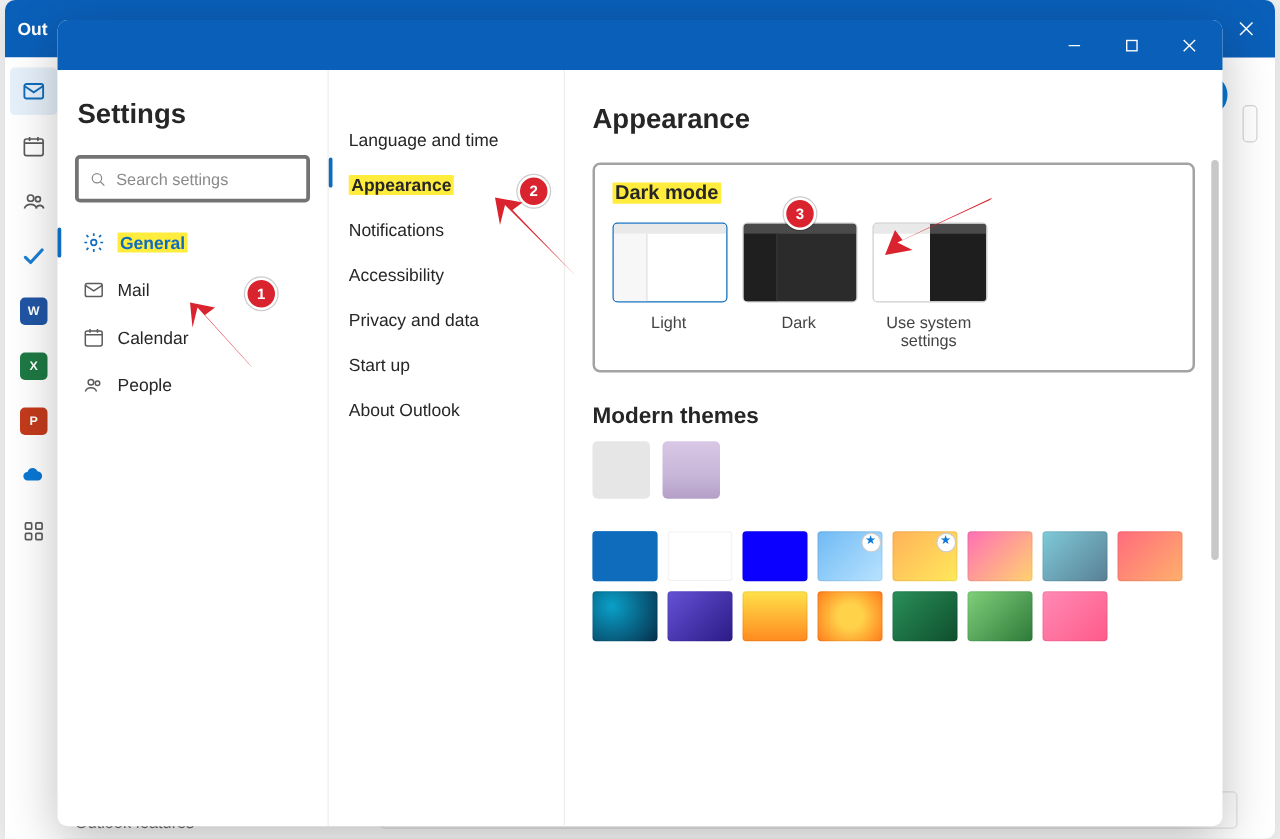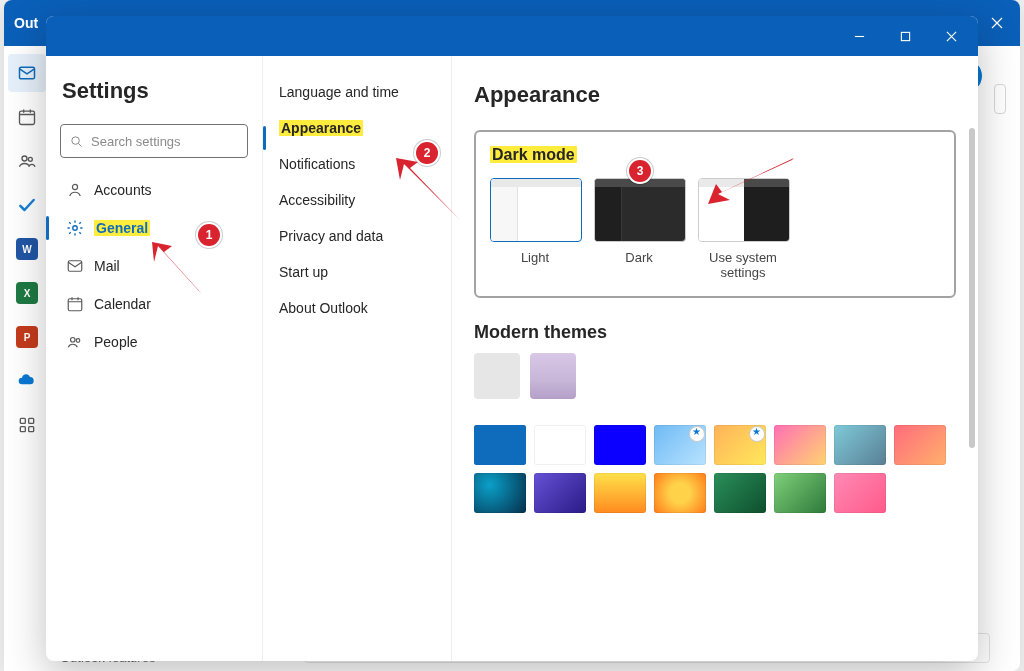--- a/index.html
+++ b/index.html
@@ -31,30 +31,30 @@
   .bigO{position:absolute;right:38px;top:59px;width:24px;height:24px;border:5px solid #0a78d4;border-radius:50%;border-left-color:transparent;transform:rotate(-45deg)}
   
   .dialog{position:absolute;left:46px;top:16px;width:932px;height:645px;background:#fff;border-radius:8px;box-shadow:0 12px 40px var(--shadow)}
   .dlg-title{height:40px;background:var(--title-blue);border-radius:8px 8px 0 0;display:flex;align-items:center;justify-content:flex-end;padding-right:4px}
   .dlg-title .winctl{width:46px;height:40px;display:flex;align-items:center;justify-content:center}
   .dlg-title svg{width:11px;height:11px;stroke:#fff;stroke-width:1.2;fill:none}
   .dlg-body{position:absolute;top:40px;left:0;right:0;bottom:0;display:flex}
   
   .col1{width:216px;padding:18px 14px 0 14px;box-sizing:border-box}
   .h1{font-size:22px;font-weight:600;margin:4px 0 20px 2px}
-  .search{height:32px;border:1px solid #737373;border-radius:4px;display:flex;align-items:center;padding:0 8px;color:#8a8a8a;font-size:13px;margin-bottom:14px}
+  .search{height:32px;border:3px solid #737373;border-radius:4px;display:flex;align-items:center;padding:0 8px;color:#8a8a8a;font-size:13px;margin-bottom:14px}
   .search svg{width:15px;height:15px;margin-right:7px;stroke:#8a8a8a;fill:none;stroke-width:1.6}
   .navitem{height:36px;display:flex;align-items:center;border-radius:4px;font-size:14px;color:var(--txt);position:relative;padding-left:6px;margin-bottom:2px}
   .navitem svg{width:18px;height:18px;margin-right:10px}
   .navitem.sel{font-weight:600;color:var(--blue)}
   .navitem.sel::before{content:"";position:absolute;left:-14px;top:6px;bottom:6px;width:3px;background:var(--blue);border-radius:3px}
   .hl{background:var(--hl);padding:0 2px;border-radius:1px}
   
   .col2{width:188px;border-left:1px solid #eee;padding-top:28px}
-  .subitem{height:36px;display:flex;align-items:flex-start;padding-left:16px;font-size:14px;color:var(--txt);position:relative}
+  .subitem{height:36px;display:flex;align-items:flex-end;padding-left:16px;font-size:14px;color:var(--txt);position:relative}
   .subitem.sel{font-weight:600}
   .subitem.sel::before{content:"";position:absolute;left:0;top:6px;bottom:6px;width:3px;background:var(--blue);border-radius:3px}
   
   .col3{flex:1;border-left:1px solid #eee;padding:26px 22px 0 22px;position:relative;overflow:hidden}
   .panel-scroll{position:absolute;right:3px;top:72px;width:6px;height:320px;background:#c8c8c8;border-radius:3px}
   .h2{font-size:22px;font-weight:600;margin:0 0 22px 0}
   .callout{border:2px solid #a3a3a3;border-radius:6px;padding:14px 14px 16px 14px;margin-bottom:24px}
   .h3{font-size:16px;font-weight:600;margin:0 0 14px 0}
   .modes{display:flex;gap:14px}
   .modecard{width:90px;text-align:center;font-size:13px;color:#444}
@@ -183,27 +183,20 @@
     <div class="col1">
       <div class="h1">Settings</div>
       <div class="search">
         <svg viewBox="0 0 24 24">
             <circle cx="10.5" cy="10.5" r="6"></circle>
             <path d="M20 20l-5-5"></path>
           </svg>
         <span>Search settings</span>
       </div>
 
-      <div class="navitem">
-        <svg viewBox="0 0 24 24" fill="none" stroke="#5b5b5b" stroke-width="1.6">
-            <circle cx="12" cy="8" r="3.4"></circle>
-            <path d="M5 20c1.2-3.6 4.2-5 7-5s5.8 1.4 7 5"></path>
-          </svg>
-        <span>Accounts</span>
-      </div>
       <div class="navitem sel">
         <svg viewBox="0 0 24 24" fill="none" stroke="#0f6cbd" stroke-width="1.8">
             <circle cx="12" cy="12" r="3"></circle>
             <path d="M12 2v3M12 19v3M4.2 4.2l2.1 2.1M17.7 17.7l2.1 2.1M2 12h3M19 12h3M4.2 19.8l2.1-2.1M17.7 6.3l2.1-2.1"></path>
           </svg>
         <span class="hl">General</span>
       </div>
       <div class="navitem">
         <svg viewBox="0 0 24 24" fill="none" stroke="#5b5b5b" stroke-width="1.6">
             <rect x="3" y="5" width="18" height="14" rx="2"></rect>

